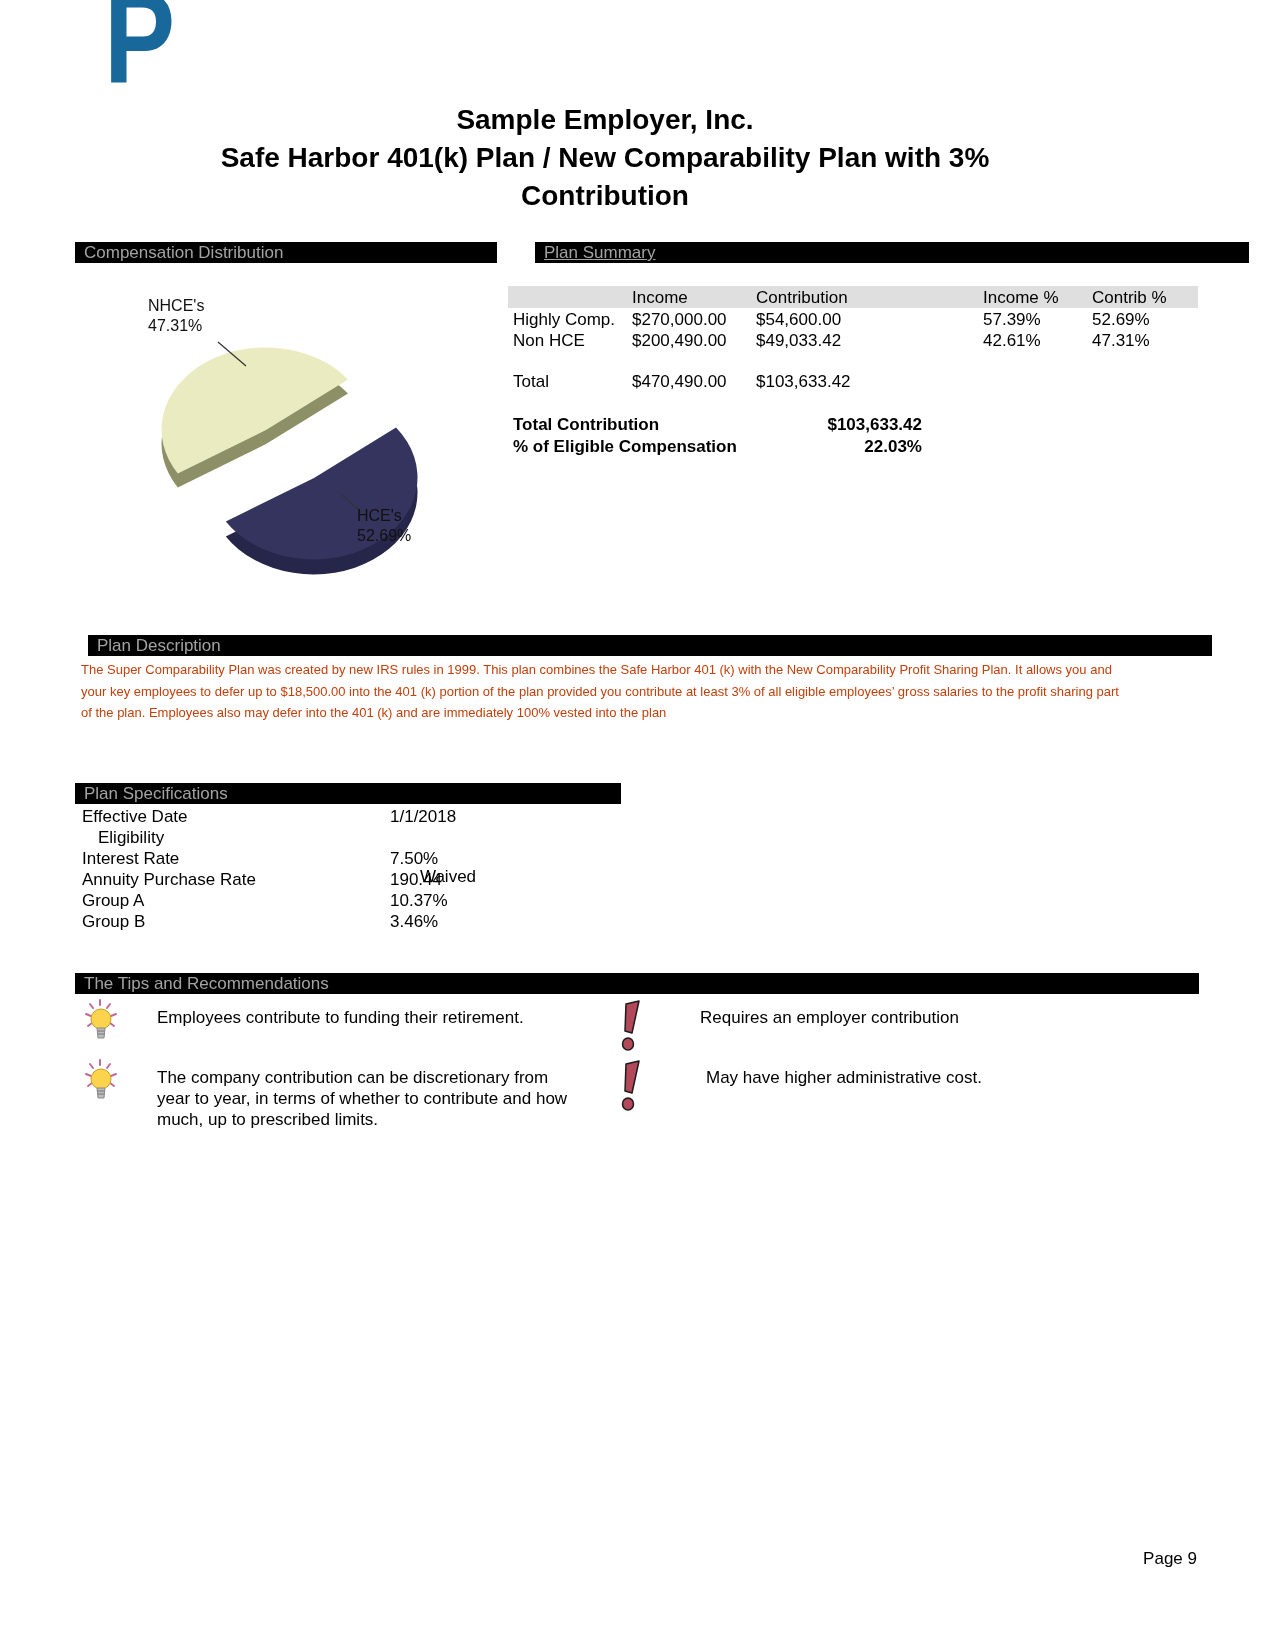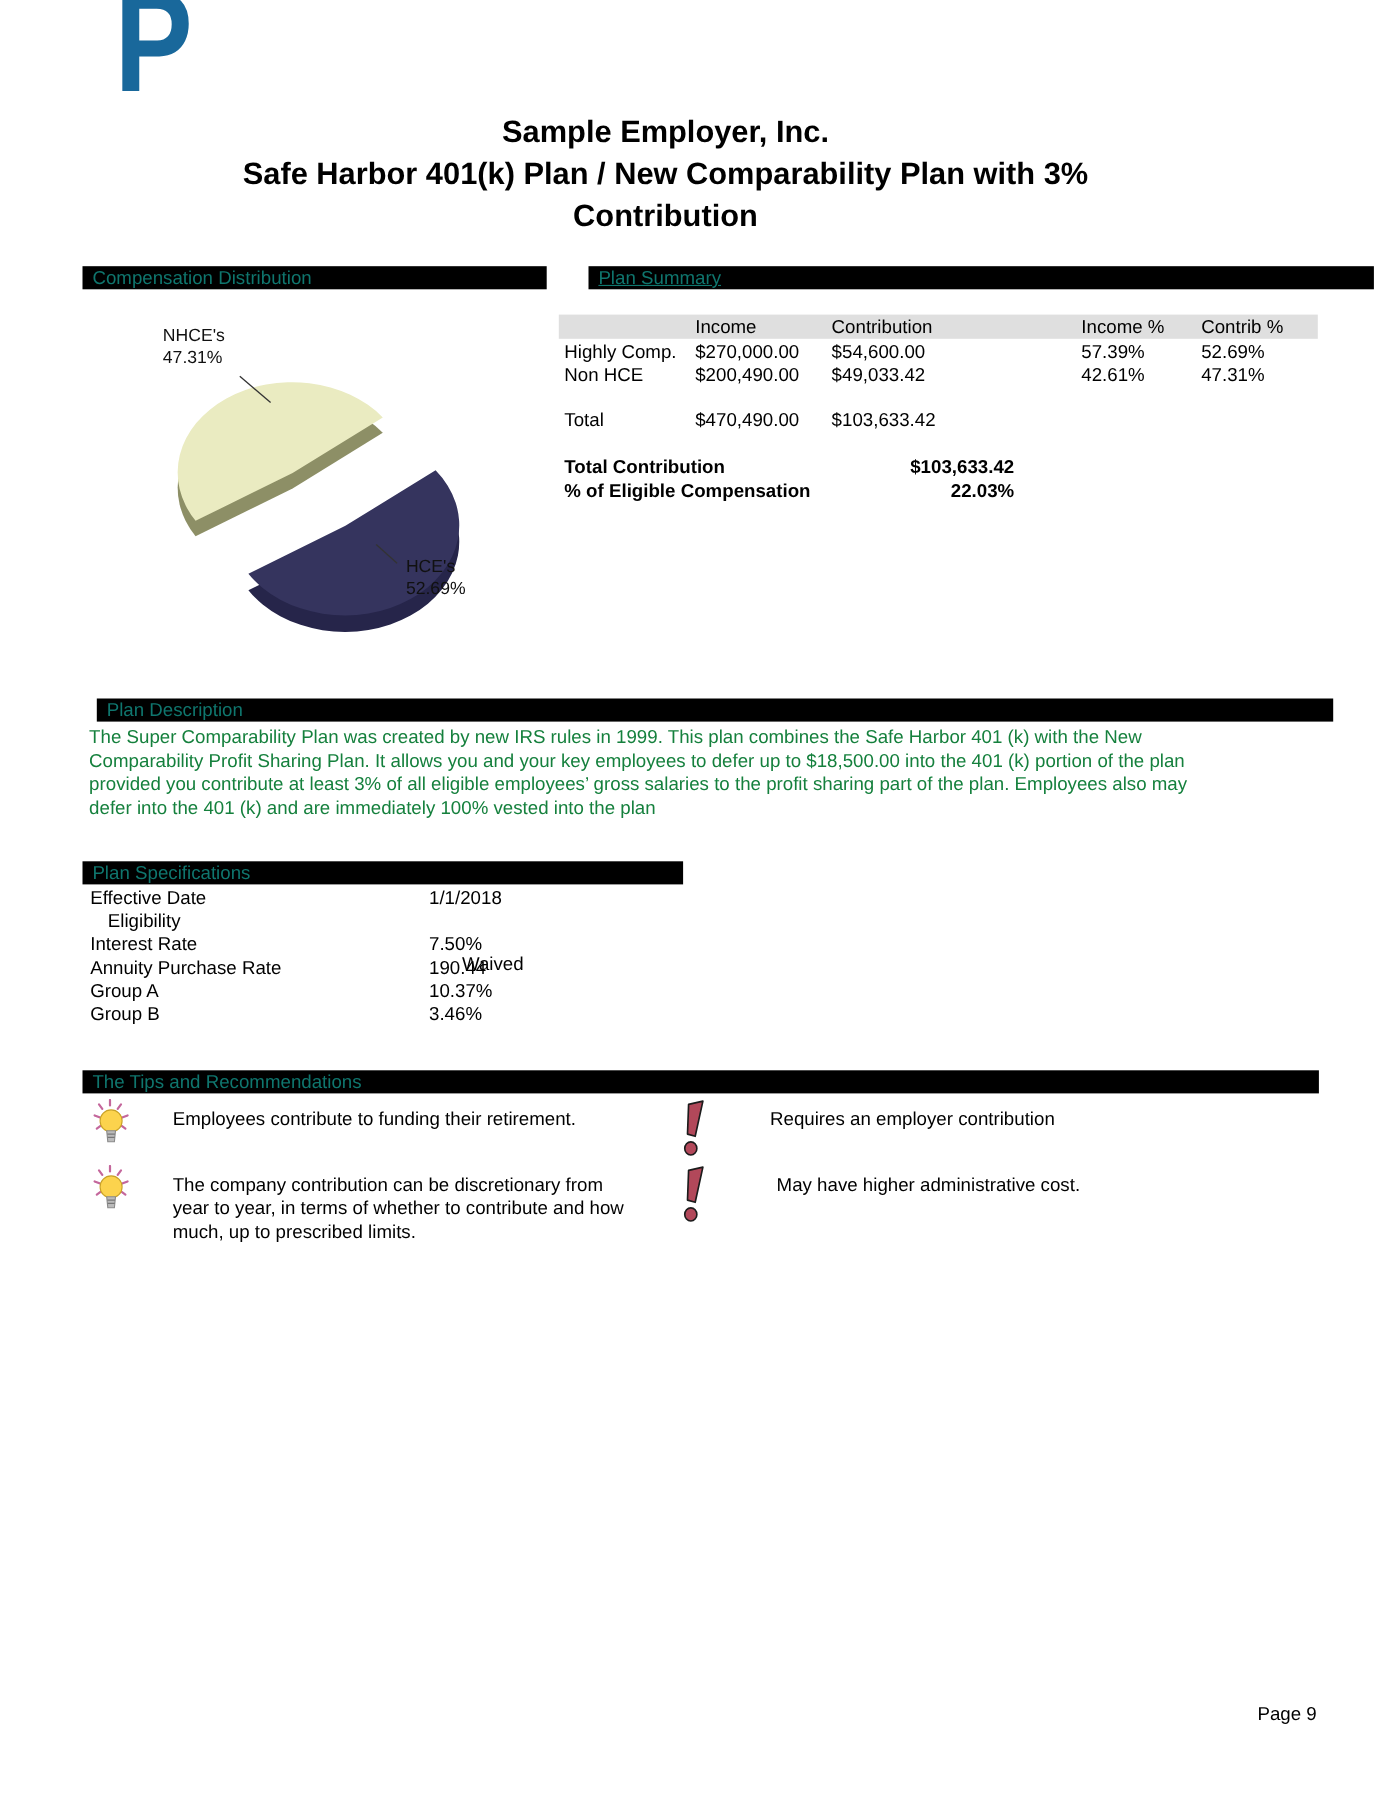--- a/index.html
+++ b/index.html
@@ -8,31 +8,31 @@
     font-family:"Liberation Sans",sans-serif;color:#000;overflow:hidden;
   }
   .abs{position:absolute;}
   .logo{
     position:absolute;left:104px;top:-27px;font-size:130px;font-weight:bold;
     color:#19689B;line-height:1;transform:scaleX(0.82);transform-origin:left top;
   }
   .title-block{position:absolute;left:75px;top:101px;width:1060px;text-align:center;}
   .title-line{font-size:28px;font-weight:bold;line-height:38px;}
   .sec-bar{
-    position:absolute;height:21px;background:#000;color:#0f766e;
+    position:absolute;height:21px;background:#000;color:#a3a3a3;
     font-size:17px;line-height:21px;padding-left:9px;box-sizing:border-box;
     white-space:nowrap;overflow:hidden;
   }
   .t17{font-size:17px;line-height:21px;}
   .bold{font-weight:bold;}
   .cell{position:absolute;font-size:17px;line-height:21px;white-space:nowrap;}
   .gray-band{position:absolute;background:#DFDFDF;}
   .val-right{position:absolute;font-size:17px;line-height:21px;font-weight:bold;text-align:right;width:170px;}
   .pie-label{position:absolute;font-size:16px;line-height:20px;color:#111;white-space:nowrap;}
-  .desc-text{position:absolute;font-size:17px;line-height:21.5px;color:#15803d;}
+  .desc-text{position:absolute;font-size:13px;line-height:21.5px;color:#c2410c;}
   .footer{position:absolute;font-size:17px;text-align:right;}
 </style>
 </head>
 <body>
 
 <div class="page">
 
   <div class="logo">P</div>
 
   <div class="title-block">
@@ -49,21 +49,21 @@
     <path d="M239,215 L150.8,258.5 A104,82 0 1 0 321,164.5 Z" fill="#35345E"></path>
     <path d="M191,181 L273,130.5 A104,82 0 0 0 102.8,224.5 Z" fill="#8D8F66"></path>
     <path d="M191,167 L273,116.5 A104,82 0 0 0 102.8,210.5 Z" fill="#EAEBC1"></path>
     <line x1="143" y1="79" x2="171" y2="103" stroke="#333" stroke-width="1.2"></line>
     <line x1="267" y1="232" x2="286" y2="249" stroke="#333" stroke-width="1.2"></line>
   </svg>
   <div class="pie-label" style="left:148px;top:296px;">
     <div>NHCE's</div>
     <div>47.31%</div>
   </div>
-  <div class="pie-label" style="left:357px;top:506px;margin-left:12px;">
+  <div class="pie-label" style="left:357px;top:506px;">
     <div>HCE's</div>
     <div>52.69%</div>
   </div>
 
   <div class="gray-band" style="left:508px;top:286px;width:690px;height:22px;"></div>
   <div class="cell" style="left:632px;top:287px;">Income</div>
   <div class="cell" style="left:756px;top:287px;">Contribution</div>
   <div class="cell" style="left:983px;top:287px;">Income %</div>
   <div class="cell" style="left:1092px;top:287px;">Contrib %</div>
 

